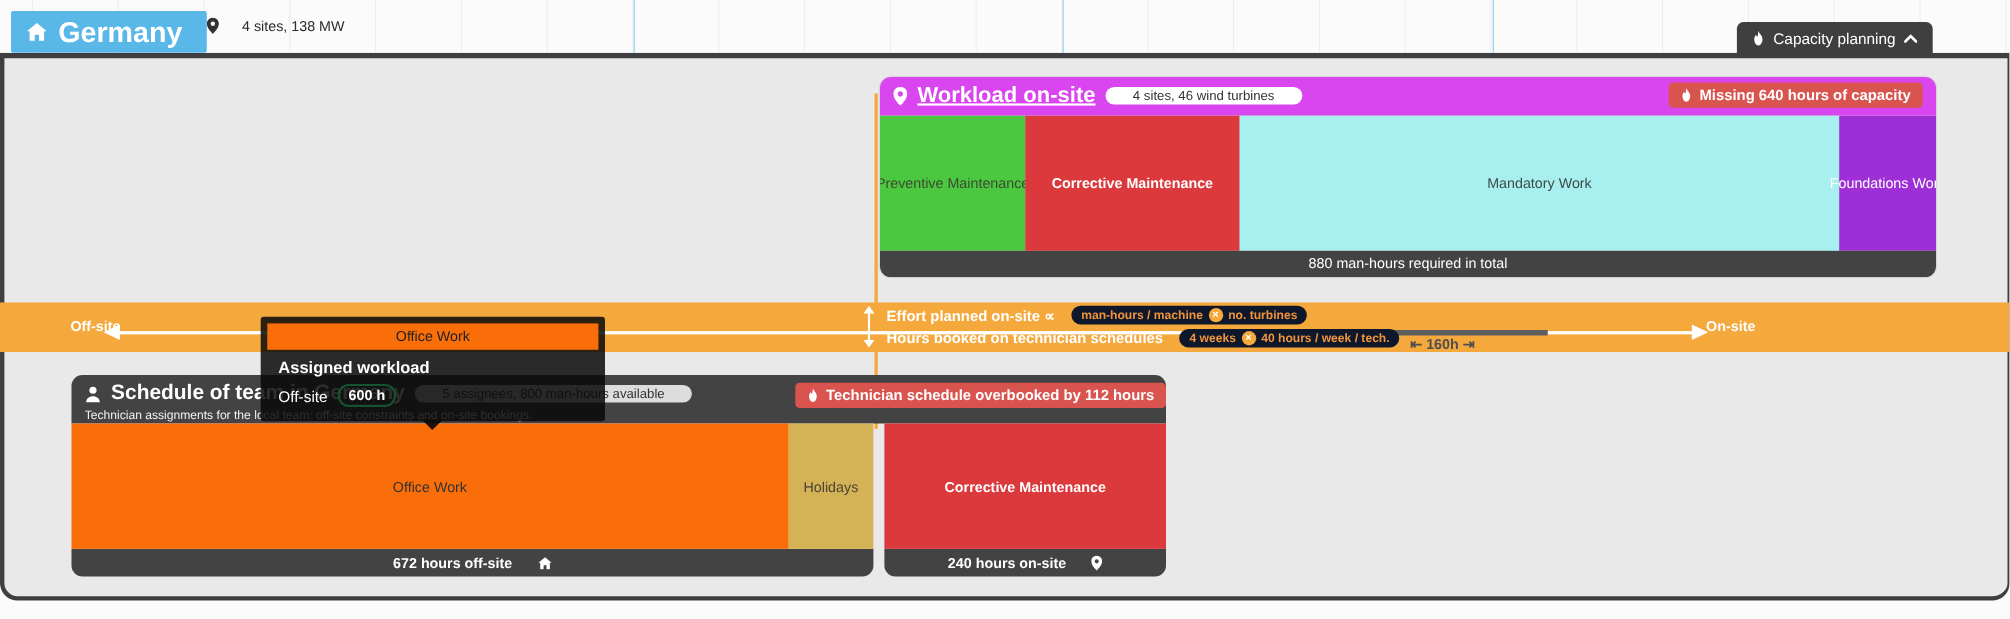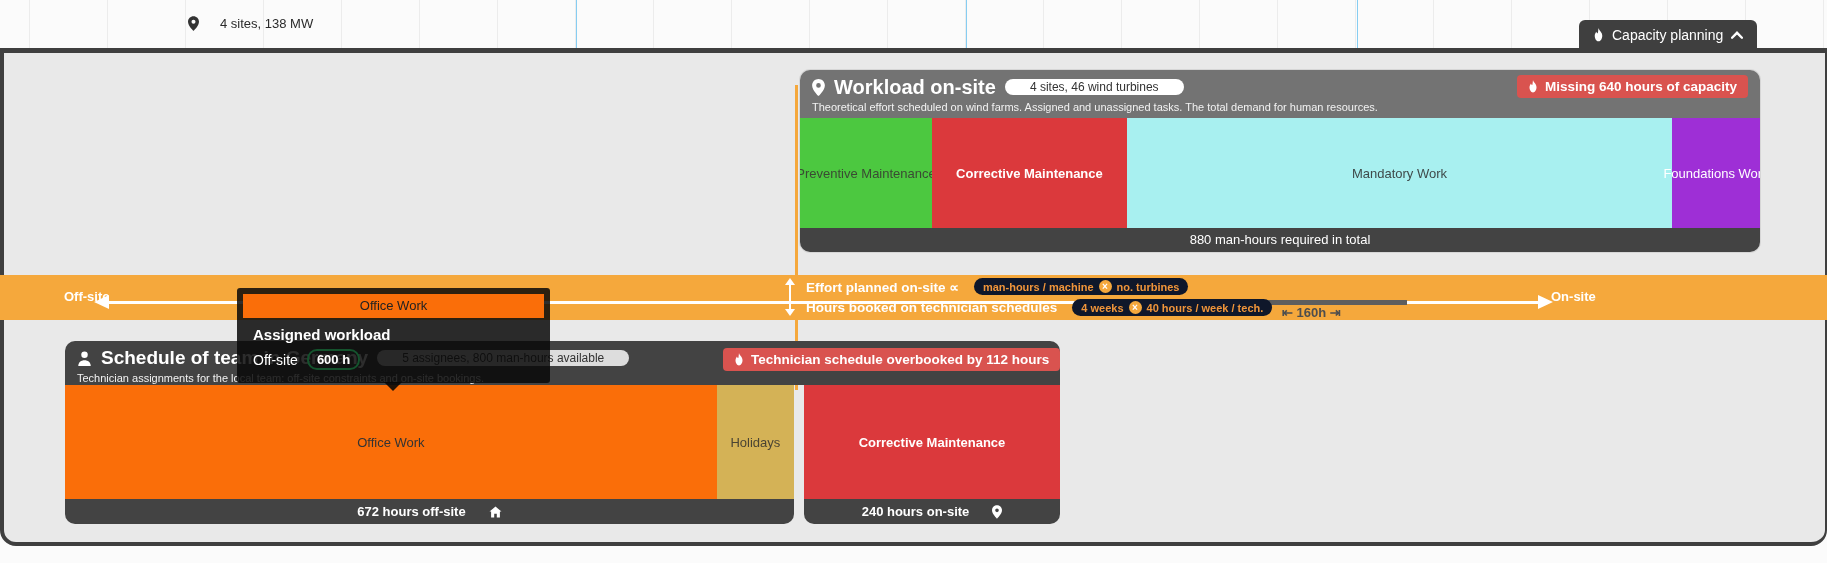--- a/index.html
+++ b/index.html
@@ -25,21 +25,21 @@
     border-top:5px solid #3f3f3f; border-left:4px solid #3f3f3f; border-bottom:4px solid #3f3f3f;
     border-right:2px solid #3f3f3f; border-radius:0 0 16px 16px; z-index:0; }
 
   
   .connector { position:absolute; left:795px; top:85px; width:3px; height:305px; background:#f5a83c; z-index:2; }
 
   
   .panel { position:absolute; background:#e9e9e9; border-radius:10px; overflow:hidden; z-index:4;
     display:flex; flex-direction:column; box-shadow:0 0 0 1px rgba(0,0,0,0.08); }
   .workload { left:800px; top:70px; width:960px; height:182px; }
-  .p-header { position:relative; background:#737373; color:#fff; padding:4px 12px 5px 12px; }
+  .p-header { position:relative; background:#d946ef; color:#fff; padding:4px 12px 5px 12px;text-decoration:underline; }
   .p-title-row { display:flex; align-items:center; gap:9px; height:26px; }
   .p-title { font-size:20px; font-weight:bold; white-space:nowrap; }
   .p-badge { background:#fff; color:#333; font-size:12px; border-radius:9px; padding:1px 25px; white-space:nowrap; }
   .p-badge.gray { background:#dddddd; }
   .p-sub { font-size:11px; color:#f2f2f2; margin-top:1px; white-space:nowrap; }
   .alert-badge { position:absolute; display:flex; align-items:center; gap:7px; background:#d9534f;
     color:#fff; font-size:13.5px; font-weight:bold; border-radius:4px; padding:4px 11px; white-space:nowrap; }
   .workload .alert-badge { top:5px; right:12px; }
   .bar-row { flex:1; display:flex; }
   .seg { display:flex; align-items:center; justify-content:center; font-size:13px; white-space:nowrap; cursor:pointer; }
@@ -98,20 +98,28 @@
 
 <div class="viewport">
 
   <div class="main"></div>
 
   <div class="topstrip"></div>
   <div class="blue-grid" style="left:576px"></div>
   <div class="blue-grid" style="left:966px"></div>
   <div class="blue-grid" style="left:1357px"></div>
 
+  <div class="region-tab">
+    <span class="icon">
+      <svg width="19" height="18" viewBox="0 0 12 12" fill="#fff">
+          <path d="M6 0.6 L12 5.6 H10.4 V11.4 H7.3 V7.8 H4.7 V11.4 H1.6 V5.6 H0 Z"></path>
+        </svg>
+    </span>
+    <span>Germany</span>
+  </div>
 
   <div class="region-meta">
     <span class="icon">
       <svg width="11" height="15" viewBox="0 0 12 16" fill="#333">
           <path fill-rule="evenodd" d="M6 0C2.7 0 0 2.7 0 6c0 4.5 6 10 6 10s6-5.5 6-10C12 2.7 9.3 0 6 0zm0 8.2A2.2 2.2 0 1 1 6 3.8a2.2 2.2 0 0 1 0 4.4z"></path>
         </svg>
     </span>
     <span>4 sites, 138 MW</span>
   </div>
 
@@ -121,21 +129,20 @@
     <div class="p-header">
       <div class="p-title-row">
         <span class="icon">
           <svg width="13" height="17" viewBox="0 0 12 16" fill="#fff">
               <path fill-rule="evenodd" d="M6 0C2.7 0 0 2.7 0 6c0 4.5 6 10 6 10s6-5.5 6-10C12 2.7 9.3 0 6 0zm0 8.2A2.2 2.2 0 1 1 6 3.8a2.2 2.2 0 0 1 0 4.4z"></path>
             </svg>
         </span>
         <span class="p-title">Workload on-site</span>
         <span class="p-badge">4 sites, 46 wind turbines</span>
       </div>
-      <div class="p-sub">Theoretical effort scheduled on wind farms. Assigned and unassigned tasks. The total demand for human resources.</div>
       <div class="alert-badge">
         <span class="icon">
           <svg width="10" height="13" viewBox="0 0 10 13" fill="#fff">
               <path d="M5 0c.5 2.5 3.5 3.8 3.5 7.2C8.5 9.9 7 12.4 5 12.4S1.5 9.9 1.5 7.2C1.5 5.5 2.4 4.4 3 3.4c.3 1 .9 1.5 1.3 1.5C4.8 3.4 4.7 1.7 5 0z"></path>
             </svg>
         </span>
         <span>Missing 640 hours of capacity</span>
       </div>
     </div>
     <div class="bar-row">

